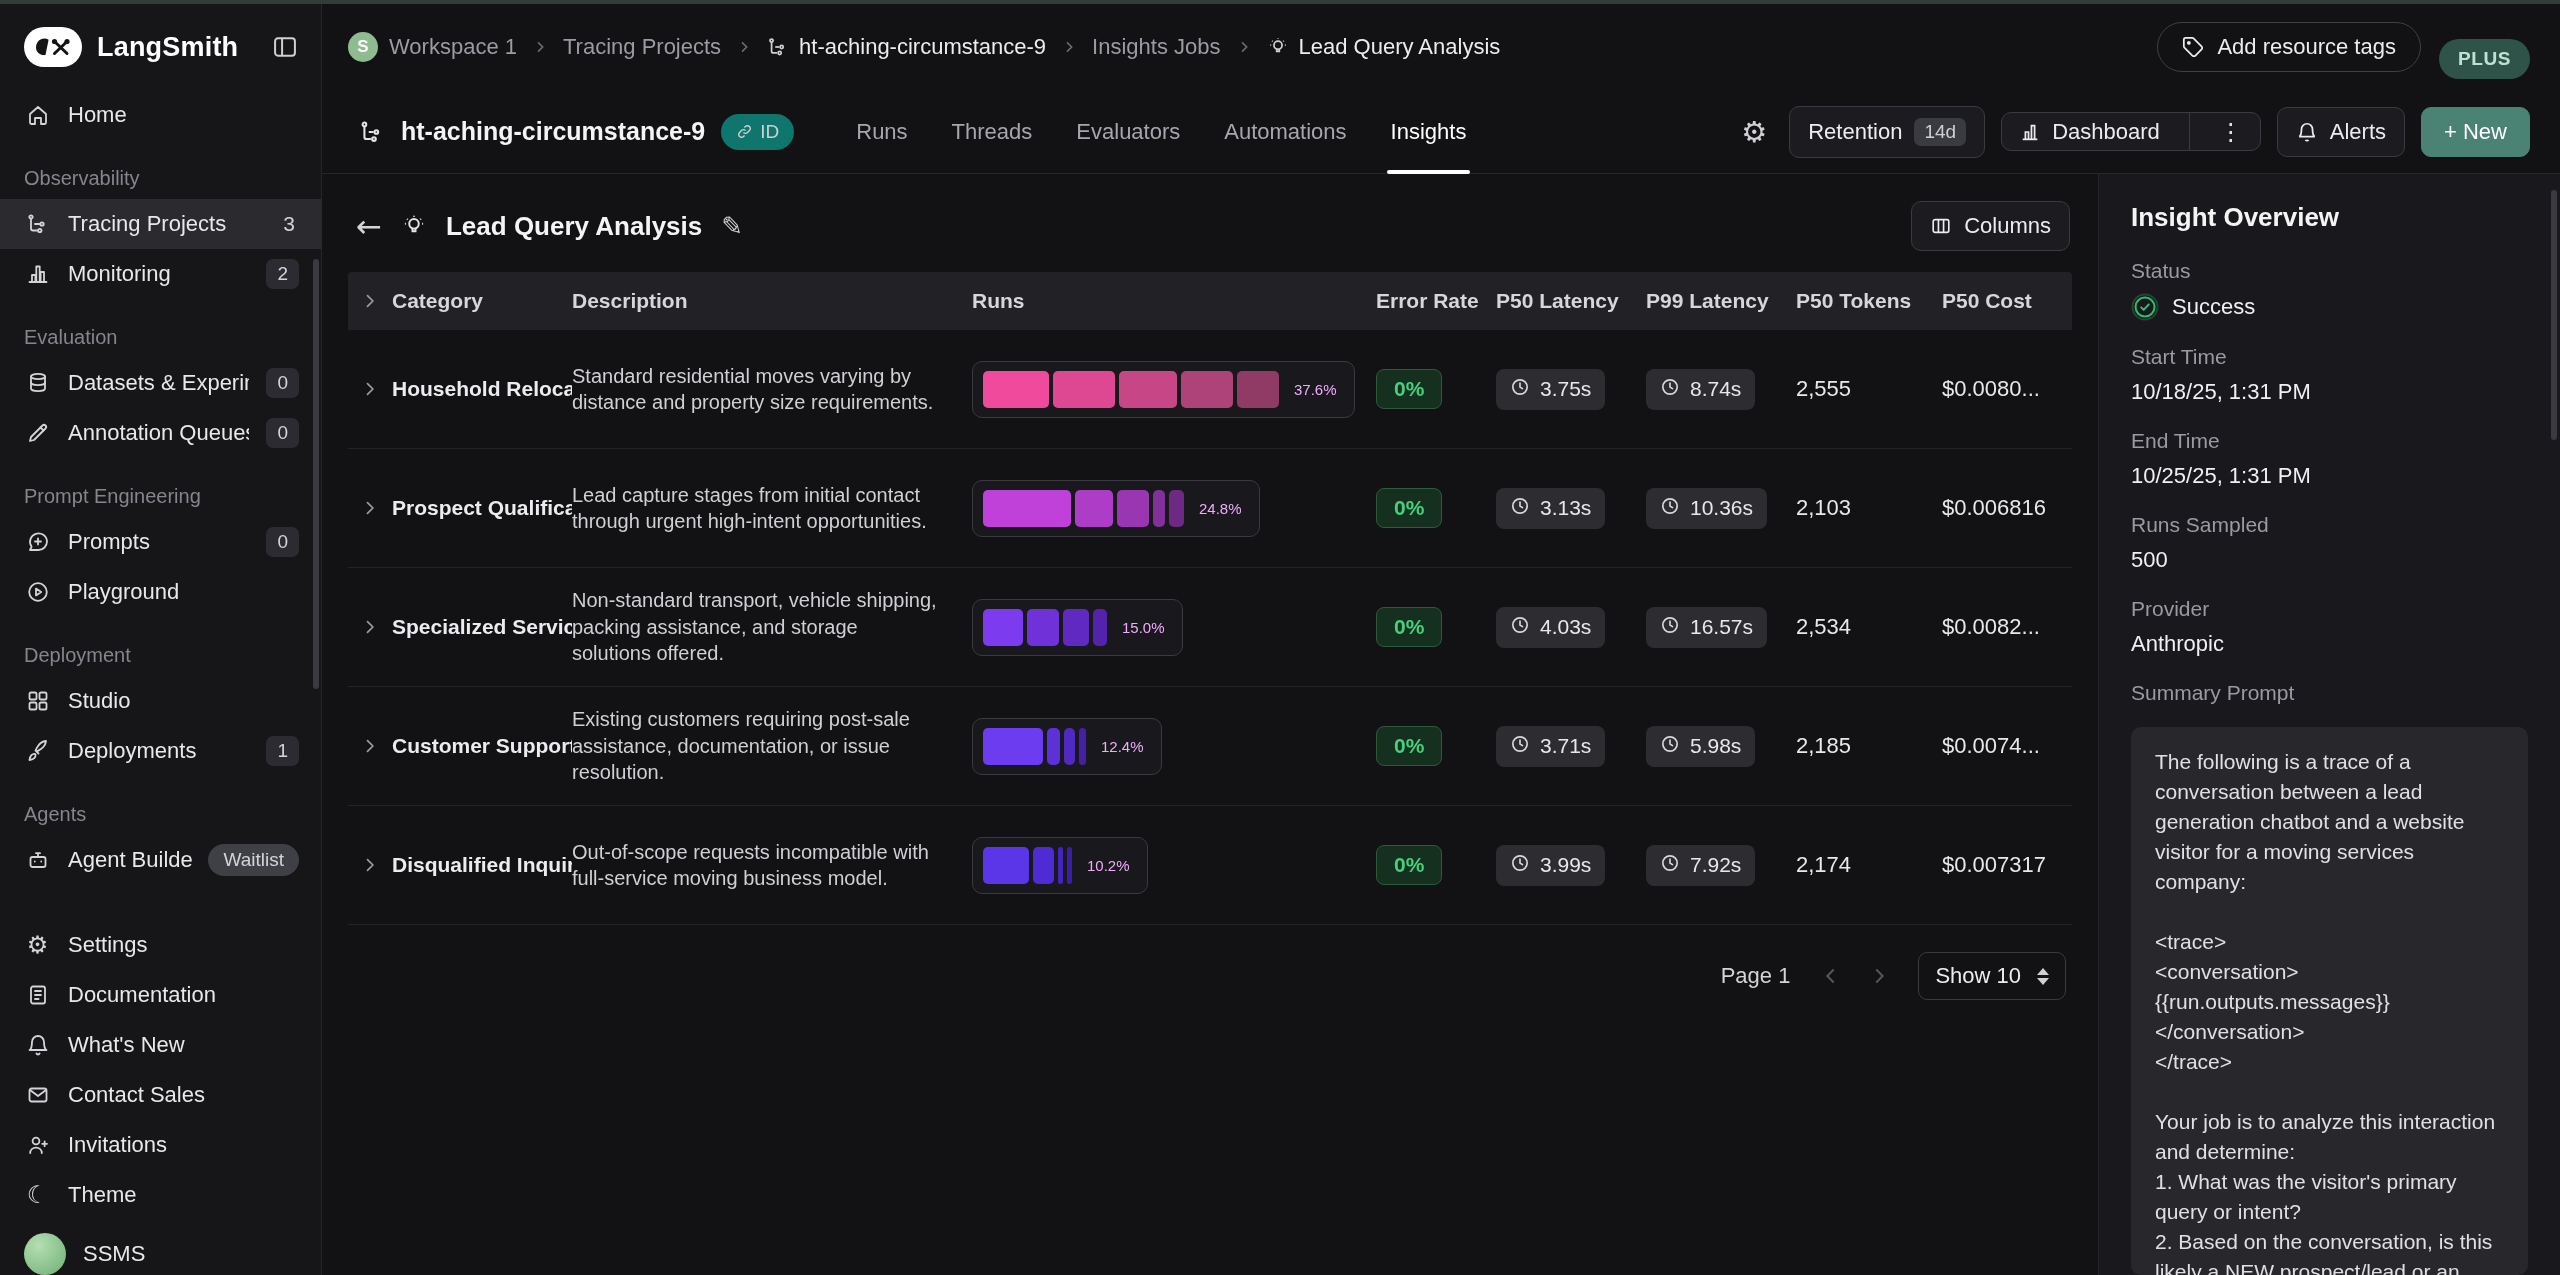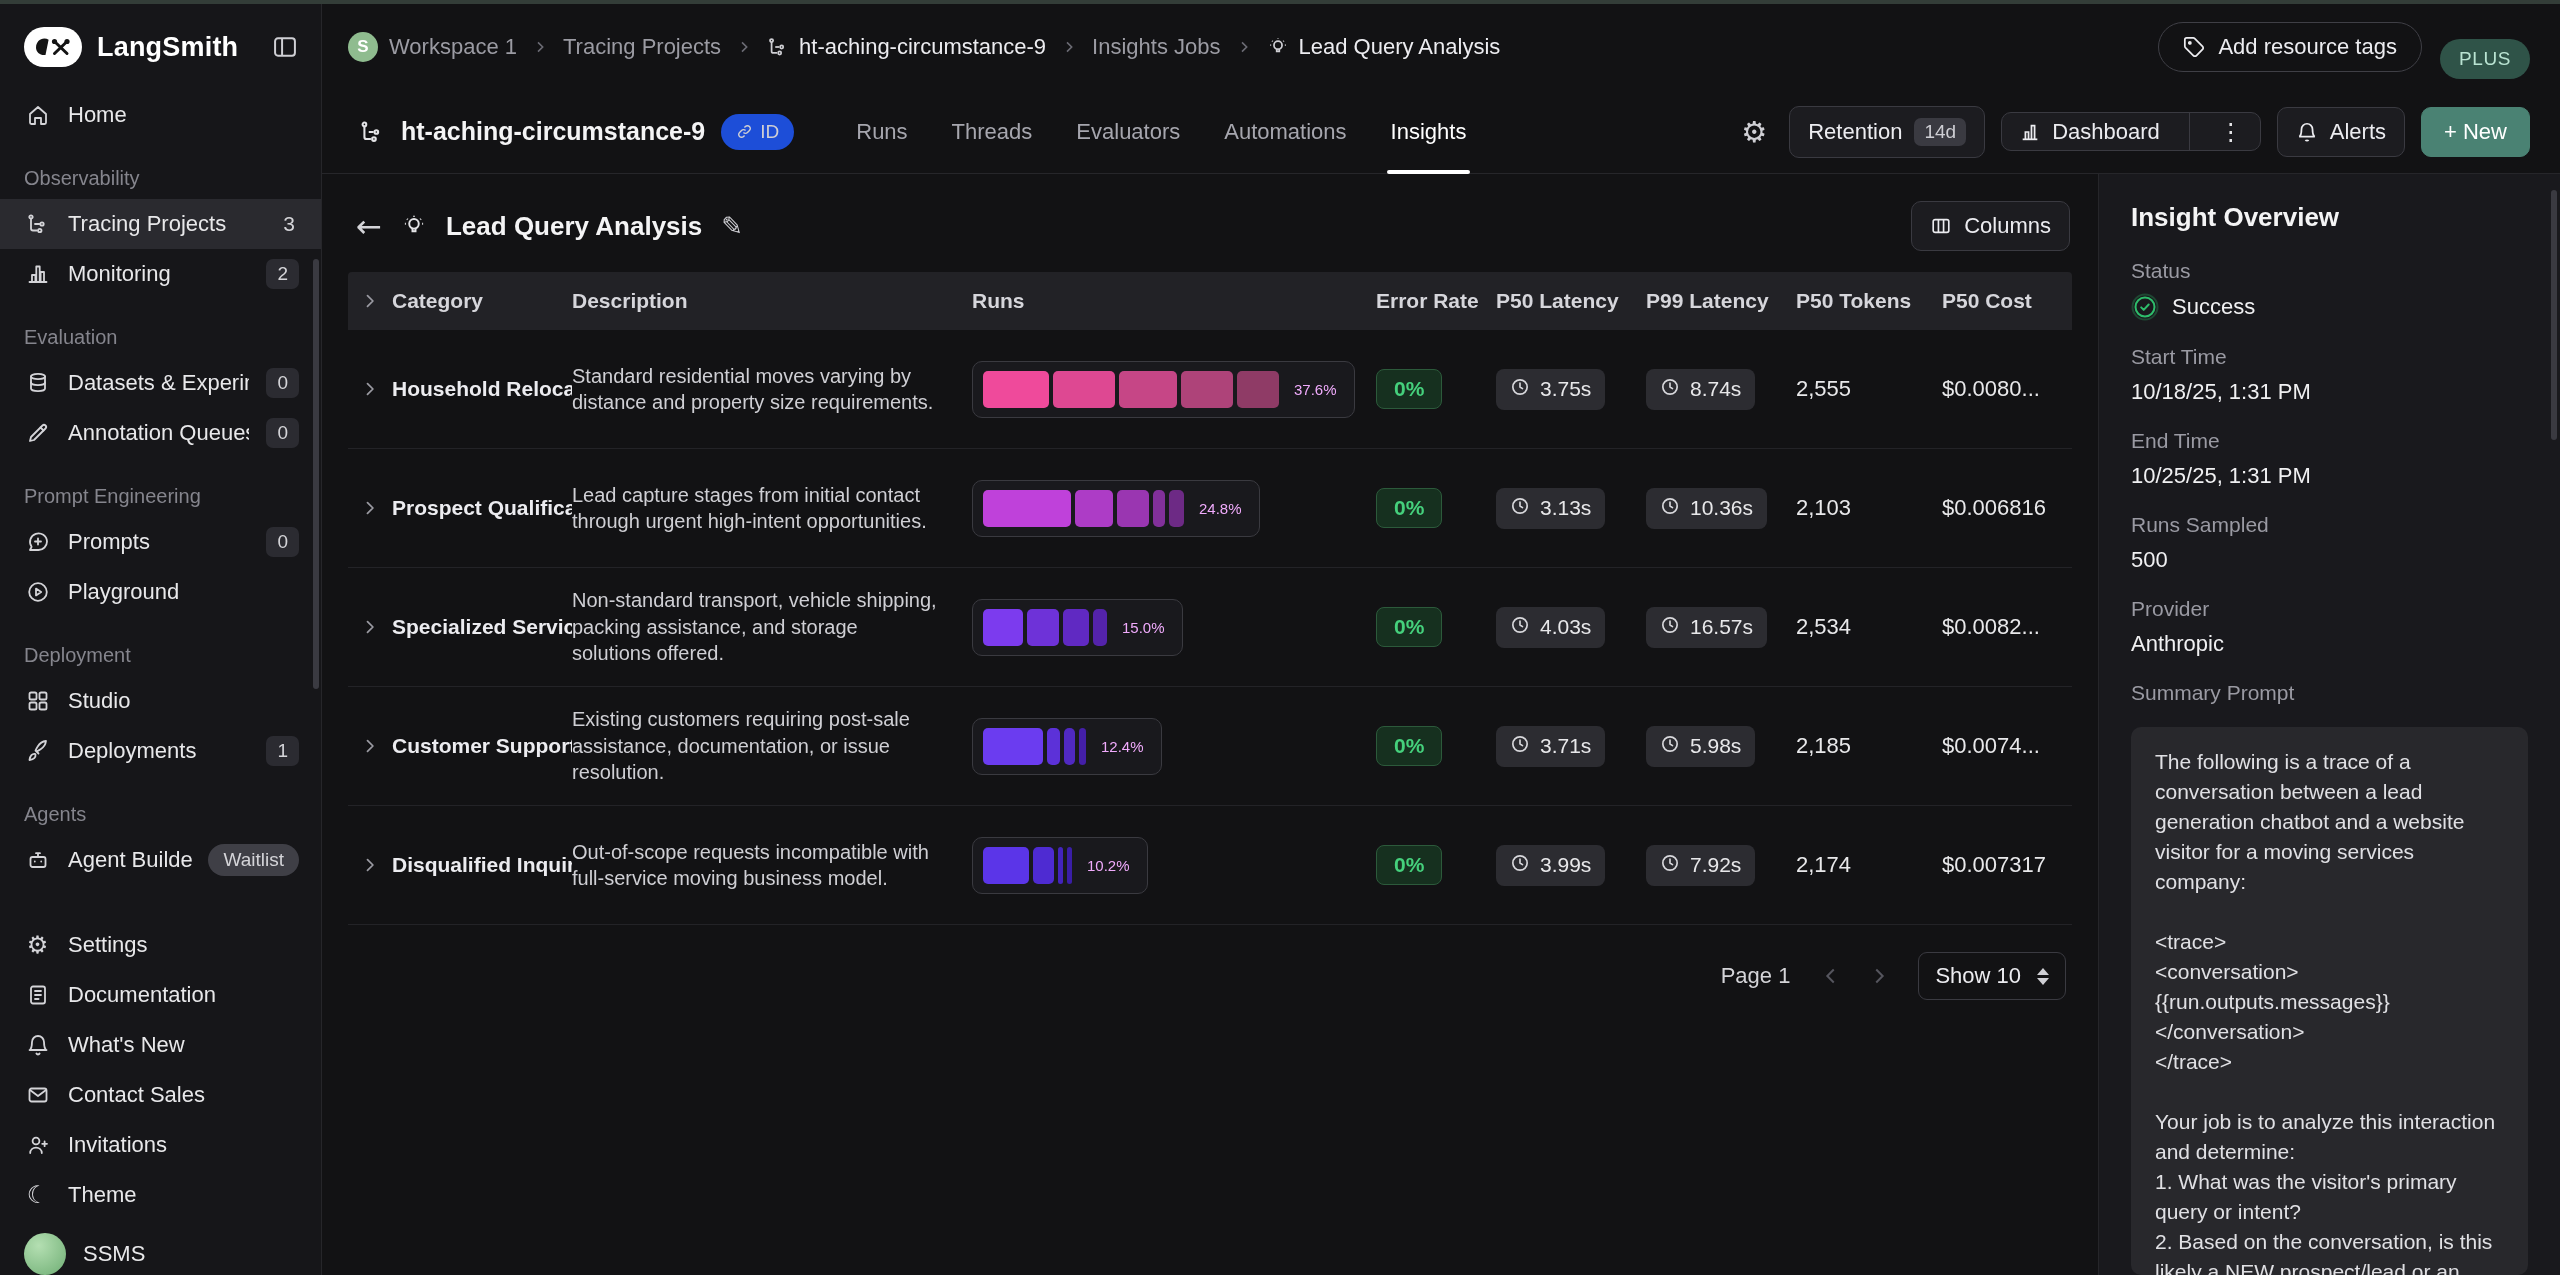--- a/index.html
+++ b/index.html
@@ -44,28 +44,28 @@
   .breadcrumb { display:flex; align-items:center; gap:11px; min-width:0; }
   .ws-avatar { width:30px; height:30px; border-radius:50%; background:#8fbc8f; color:#fff; font-size:17px;
                font-weight:700; display:flex; align-items:center; justify-content:center; flex:none; }
   .crumb { font-size:22px; color:#9b9ba3; white-space:nowrap; cursor:pointer; display:flex; align-items:center; gap:10px; }
   .crumb.white { color:#ececf0; }
   .crumb-sep { color:#6b6b74; display:flex; margin:0 4px; }
   .crumb-icon { color:#cfcfd4; display:flex; }
   .topbar-right { margin-left:auto; display:flex; align-items:center; gap:18px; }
   .add-tags-btn { display:flex; gap:13px; align-items:center; border:1px solid #3f3f46; border-radius:999px;
                   padding:11px 24px; font-size:22px; color:#ececf0; background:transparent; cursor:pointer; }
-  .plus-badge { background:#2f5348; color:#b9e3d2; font-weight:400; font-size:19px; border-radius:999px;
+  .plus-badge { background:#2f5348; color:#b9e3d2; font-weight:700; font-size:19px; border-radius:999px;
                 padding:9px 19px; letter-spacing:.6px;margin-top:23px; }
 
   .project-header { height:84px; flex:none; border-bottom:1px solid #26262a; display:flex; align-items:center;
                     padding:0 30px 0 37px; gap:16px; }
   .ph-icon { color:#e4e4e7; display:flex; }
   .project-name { font-size:25px; font-weight:700; color:#f4f4f5; white-space:nowrap; }
-  .id-pill { background:#1d4ed8; border-radius:999px; padding:7px 15px; font-size:19px; color:#cfcfd4;
+  .id-pill { background:#0f766e; border-radius:999px; padding:7px 15px; font-size:19px; color:#cfcfd4;
              display:flex; gap:7px; align-items:center; cursor:pointer; }
   .tabs { display:flex; margin-left:24px; height:100%; }
   .tab { padding:0 22px; display:flex; align-items:center; font-size:22px; color:#a6a6ae; position:relative; cursor:pointer; }
   .tab.active { color:#ffffff; }
   .tab.active::after { content:""; position:absolute; left:18px; right:18px; bottom:-1px; height:4px;
                        background:#fff; border-radius:2px; }
   .header-actions { margin-left:auto; display:flex; align-items:center; gap:16px; }
   .gear-btn { color:#cfcfd4; font-size:29px; cursor:pointer; padding:0 6px; font-family:"DejaVu Sans",sans-serif; }
   .btn { border:1px solid #3a3a41; background:#1c1c20; border-radius:10px; padding:11px 18px; font-size:22px;
          color:#ececf0; display:flex; align-items:center; gap:12px; cursor:pointer; white-space:nowrap; }

